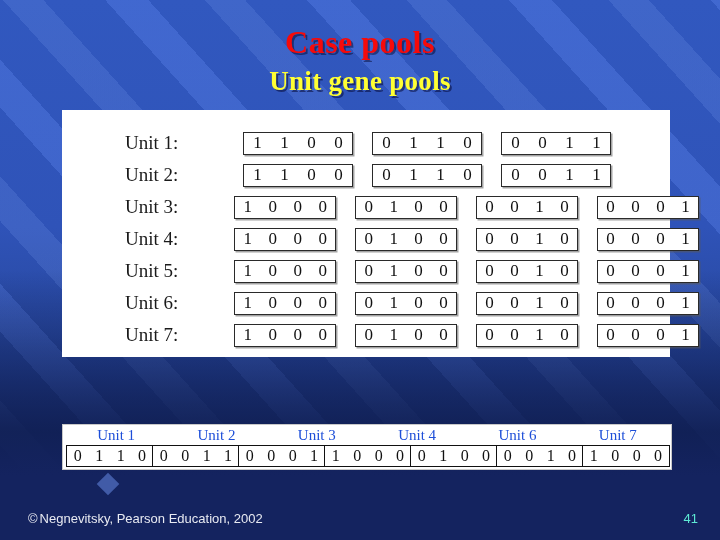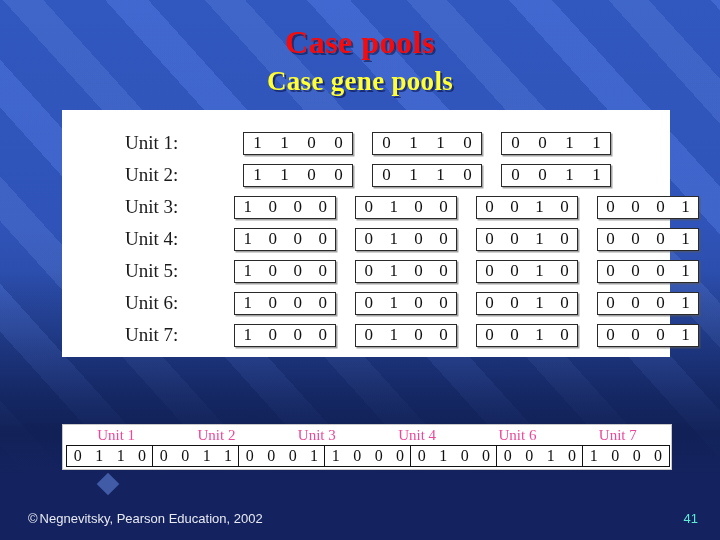--- a/index.html
+++ b/index.html
@@ -161,21 +161,21 @@
     display: flex;
     height: 20px;
     padding: 1px 3px 0 3px;
     box-sizing: border-box;
   }
   .chromo-head .cell {
     flex: 1 1 0;
     text-align: center;
     font-size: 15px;
     line-height: 19px;
-    color: #ec4899;
+    color: #1d4ed8;
   }
   .chromo-bits {
     display: flex;
     padding: 0 3px 2px 3px;
     box-sizing: border-box;
   }
   .chromo-group {
     flex: 1 1 0;
     display: flex;
     height: 22px;
@@ -227,21 +227,21 @@
 </head>
 <body>
 
 <div id="slide">
 
   <div class="bg-base"></div>
   <div class="bg-stripes"></div>
   <div class="bg-fade"></div>
 
   <div class="title-main">Case pools</div>
-  <div class="title-sub">Case gene pools</div>
+  <div class="title-sub">Unit gene pools</div>
 
   <div class="pool-panel">
     <div class="pool-rows" id="pool-rows">
         <div class="pool-row">
           <div class="pool-label">Unit 1:</div>
           <div class="gene-box">
             <span class="bit">1</span>
             <span class="bit">1</span>
             <span class="bit">0</span>
             <span class="bit">0</span>

